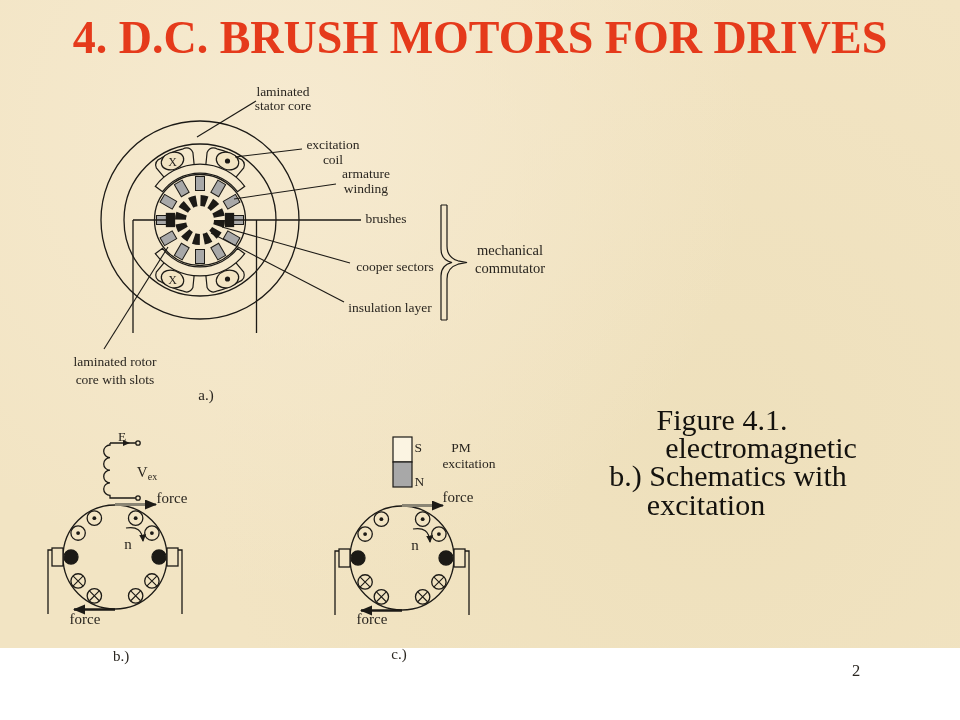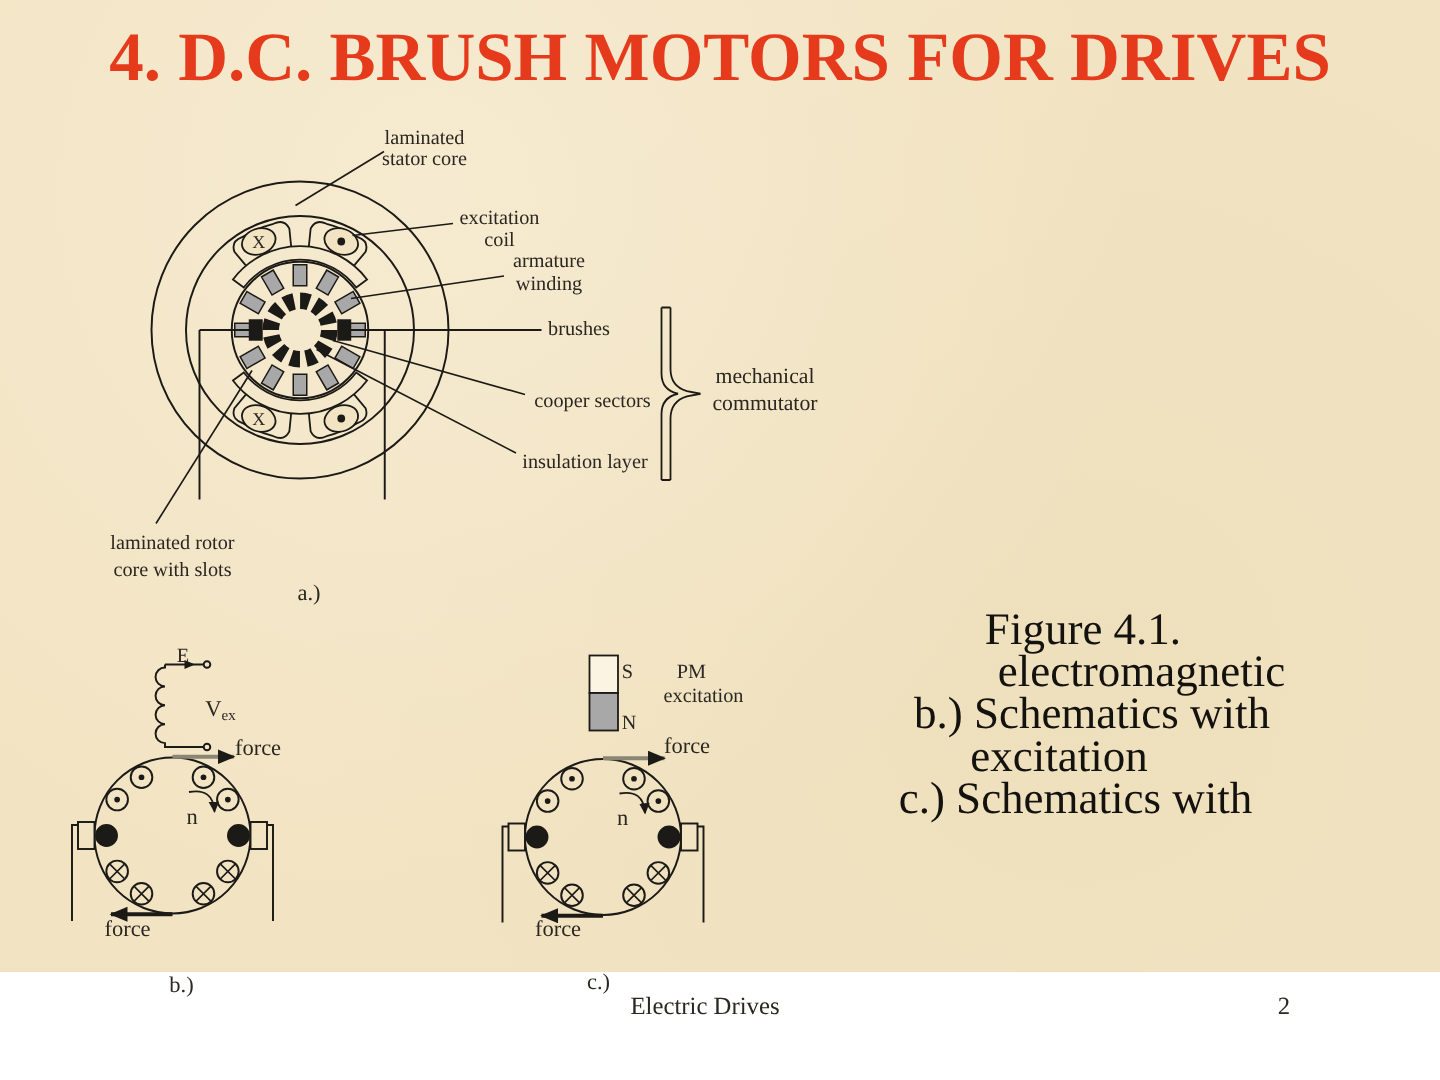--- a/index.html
+++ b/index.html
@@ -261,18 +261,16 @@
       <text class="dcaption" x="415" y="550">n</text>
       <text class="dcaption" x="399" y="659">c.)</text>
     </g>
   </svg>
 
   <div class="caption-block">
     <div class="cap-line" style="margin-left:12px">Figure 4.1.</div>
     <div class="cap-line" style="margin-left:90px">electromagnetic</div>
     <div class="cap-line" style="margin-left:24px">b.) Schematics with</div>
     <div class="cap-line" style="margin-left:-20px">excitation</div>
-    <div class="cap-line" style="margin-left:2px">c.) Schematics with</div>
   </div>
 
-  <div class="footer-course">Electric Drives</div>
   <div class="footer-page">2</div>
 </div>
 
 </body></html>

